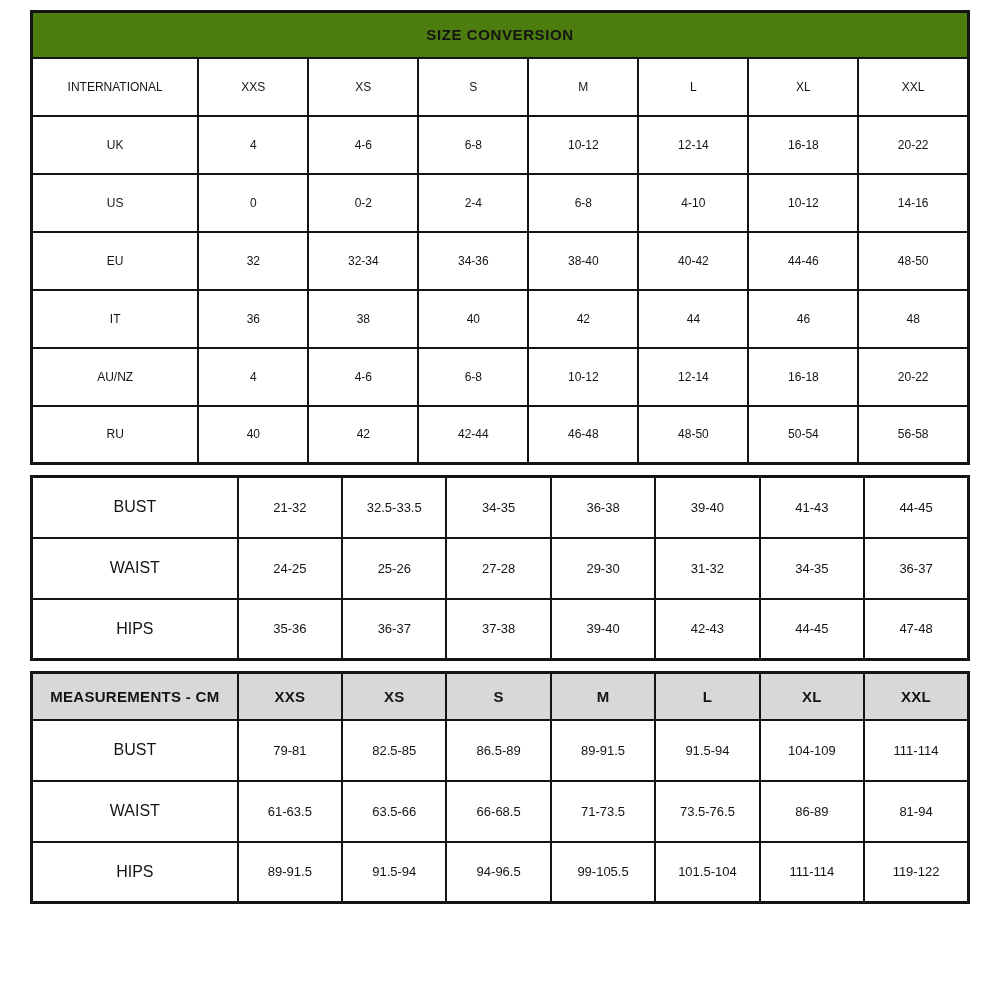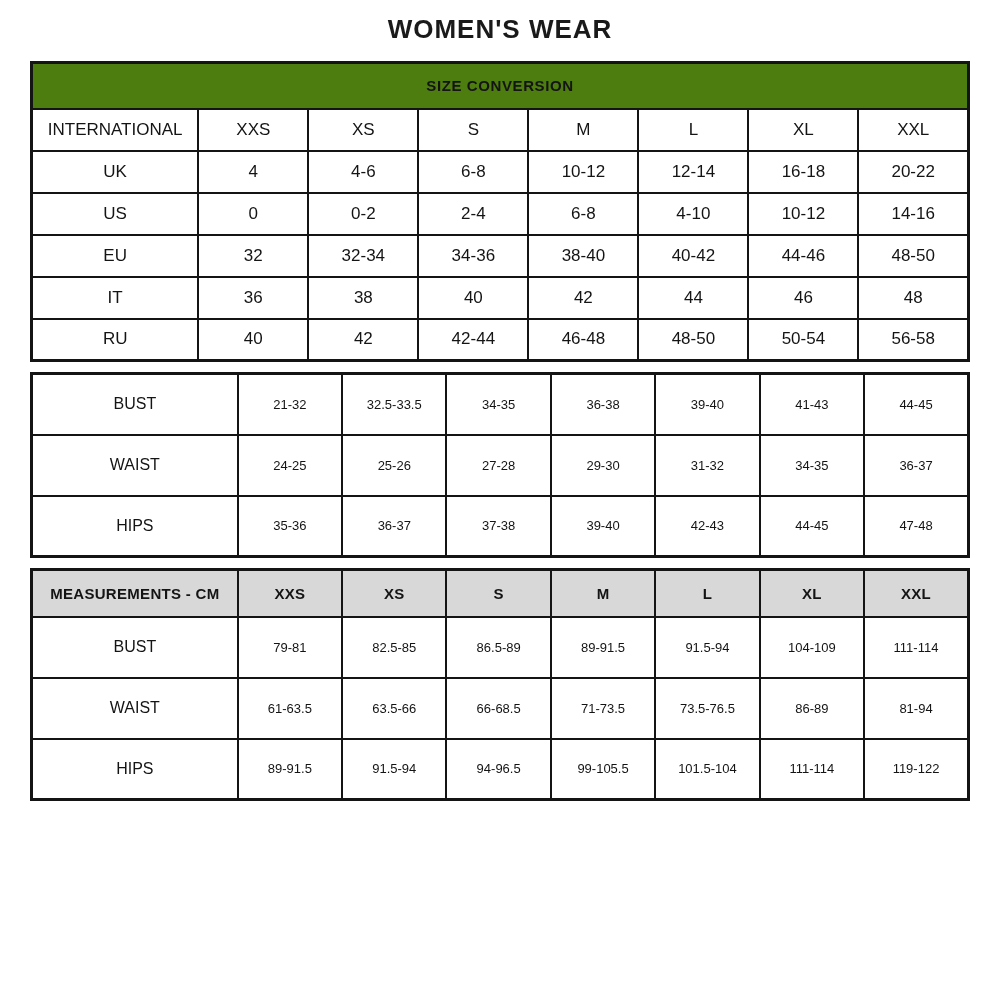--- a/index.html
+++ b/index.html
@@ -27,21 +27,21 @@
   }
   table:first-of-type { margin-top: 0; }
   td {
     border: 2px solid #141414;
     text-align: center;
     vertical-align: middle;
     padding: 2px 4px;
     overflow: hidden;
   }
   
-  .conv td { height: 42px; font-size: 17px; }
+  .conv td { height: 58px; font-size: 12px; }
   .conv td.hdr {
     height: 46px;
     background: #4d7c0f;
     font-weight: 700;
     font-size: 15px;
     letter-spacing: 0.6px;
   }
   
   .meas td { height: 61px; font-size: 13px; }
   .meas td.lbl { font-size: 16px; }
@@ -51,21 +51,20 @@
     font-weight: 700;
     font-size: 15px;
     letter-spacing: 0.3px;
   }
 </style>
 </head>
 <body>
 
 <div class="page">
 
-  <h1 class="page-title">WOMEN'S WEAR</h1>
 
   <table class="conv">
     <colgroup>
       <col style="width:17.8%">
       <col style="width:11.74%">
         <col style="width:11.74%">
         <col style="width:11.74%">
         <col style="width:11.74%">
       <col style="width:11.74%">
         <col style="width:11.74%">
@@ -117,20 +116,30 @@
     </tr>
     <tr>
       <td class="lbl">IT</td>
       <td>36</td>
       <td>38</td>
       <td>40</td>
       <td>42</td>
       <td>44</td>
       <td>46</td>
       <td>48</td>
+    </tr>
+    <tr>
+      <td class="lbl">AU/NZ</td>
+      <td>4</td>
+      <td>4-6</td>
+      <td>6-8</td>
+      <td>10-12</td>
+      <td>12-14</td>
+      <td>16-18</td>
+      <td>20-22</td>
     </tr>
     <tr>
       <td class="lbl">RU</td>
       <td>40</td>
       <td>42</td>
       <td>42-44</td>
       <td>46-48</td>
       <td>48-50</td>
       <td>50-54</td>
       <td>56-58</td>

